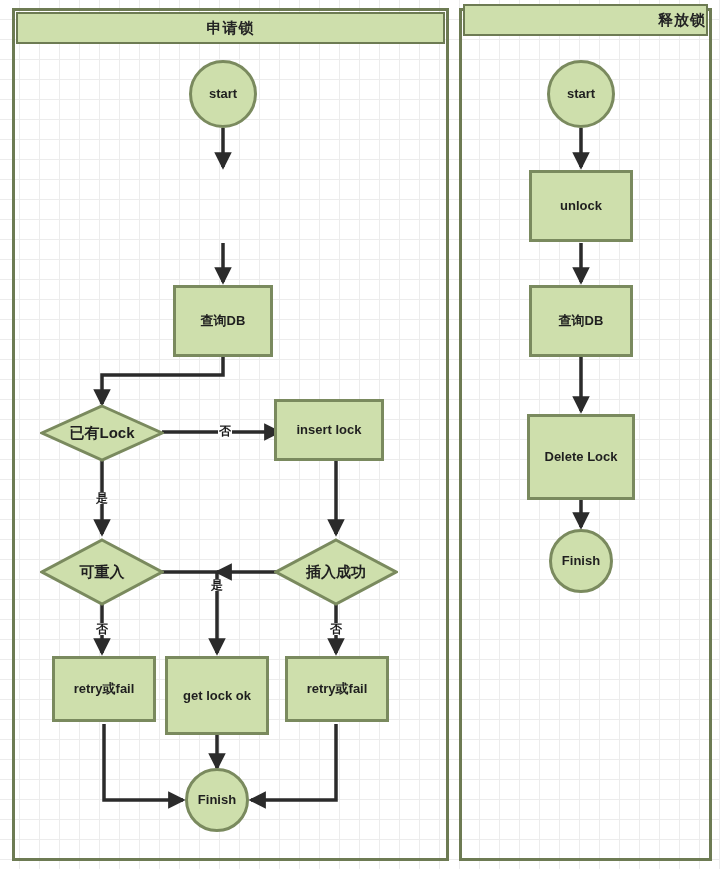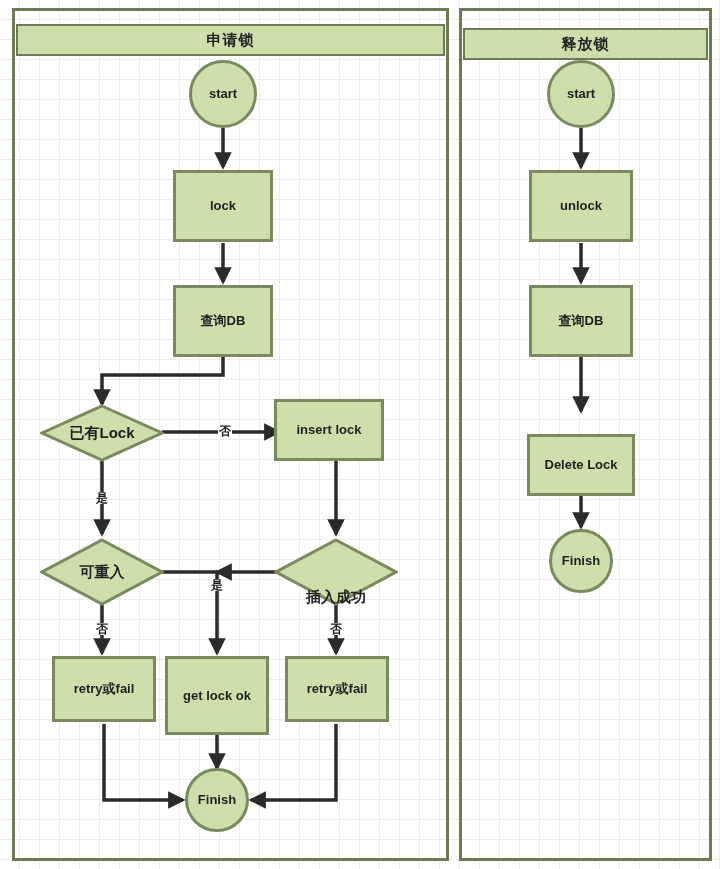--- a/index.html
+++ b/index.html
@@ -93,26 +93,26 @@
     line-height: 1;
     white-space: nowrap;
   }
 </style>
 </head>
 <body>
 
 <div id="canvas">
 
   <div class="lane" style="left:12px; top:8px; width:437px; height:853px;"></div>
-  <div class="lane-header" style="left:16px; top:24px; width:429px; height:32px;">
+  <div class="lane-header" style="left:16px; top:12px; width:429px; height:32px;">
     <span>申请锁</span>
   </div>
 
   <div class="lane" style="left:459px; top:8px; width:253px; height:853px;"></div>
-  <div class="lane-header" style="left:463px; top:28px; width:245px; height:32px;">
+  <div class="lane-header" style="left:463px; top:4px; width:245px; height:32px;justify-content:flex-end;">
     <span>释放锁</span>
   </div>
 
   <svg id="svg-layer" viewBox="0 0 720 869" xmlns="http://www.w3.org/2000/svg">
     <defs>
       <marker id="arrow" viewBox="0 0 10 10" refX="8.5" refY="5" markerWidth="5" markerHeight="5" orient="auto-start-reverse">
         <path d="M 0 0 L 10 5 L 0 10 z" fill="#2b2b2b"></path>
       </marker>
     </defs>
     <g stroke="#2b2b2b" stroke-width="3.5" fill="none" marker-end="url(#arrow)">
@@ -135,23 +135,20 @@
       <path d="M 581 243 L 581 282"></path>
       <path d="M 581 357 L 581 411"></path>
       <path d="M 581 481 L 581 527"></path>
     </g>
   </svg>
 
   <div class="node circle" style="left:189px; top:60px; width:68px; height:68px;">
     <span>start</span>
   </div>
 
-  <div class="node" style="left:173px; top:170px; width:100px; height:72px;">
-    <span>lock</span>
-  </div>
 
   <div class="node" style="left:173px; top:285px; width:100px; height:72px;">
     <span>查询DB</span>
   </div>
 
   <div class="node diamond-wrap" style="left:40px; top:404px; width:124px; height:58px; display:flex; align-items:center; justify-content:center;">
     <svg class="diamond-shape" viewBox="0 0 124 58" preserveAspectRatio="none">
       <polygon points="62,2 122,29 62,56 2,29" fill="#cedfac" stroke="#7a8a5e" stroke-width="3"></polygon>
     </svg>
     <span class="diamond-label">已有Lock</span>
@@ -161,21 +158,21 @@
     <span>insert lock</span>
   </div>
 
   <div class="node diamond-wrap" style="left:40px; top:538px; width:124px; height:68px; display:flex; align-items:center; justify-content:center;">
     <svg class="diamond-shape" viewBox="0 0 124 68" preserveAspectRatio="none">
       <polygon points="62,2 122,34 62,66 2,34" fill="#cedfac" stroke="#7a8a5e" stroke-width="3"></polygon>
     </svg>
     <span class="diamond-label">可重入</span>
   </div>
 
-  <div class="node diamond-wrap" style="left:274px; top:538px; width:124px; height:68px; display:flex; align-items:flex-end; justify-content:center;">
+  <div class="node diamond-wrap" style="left:274px; top:538px; width:124px; height:68px; display:flex; align-items:center; justify-content:center;">
     <svg class="diamond-shape" viewBox="0 0 124 68" preserveAspectRatio="none">
       <polygon points="62,2 122,34 62,66 2,34" fill="#cedfac" stroke="#7a8a5e" stroke-width="3"></polygon>
     </svg>
     <span class="diamond-label">插入成功</span>
   </div>
 
   <div class="node" style="left:52px; top:656px; width:104px; height:66px;">
     <span>retry或fail</span>
   </div>
 
@@ -202,21 +199,21 @@
   </div>
 
   <div class="node" style="left:529px; top:170px; width:104px; height:72px;">
     <span>unlock</span>
   </div>
 
   <div class="node" style="left:529px; top:285px; width:104px; height:72px;">
     <span>查询DB</span>
   </div>
 
-  <div class="node" style="left:527px; top:434px; width:108px; height:62px;">
+  <div class="node" style="left:527px; top:414px; width:108px; height:86px;">
     <span>Delete Lock</span>
   </div>
 
   <div class="node circle" style="left:549px; top:529px; width:64px; height:64px;">
     <span>Finish</span>
   </div>
 
 </div>
 
 </body></html>

